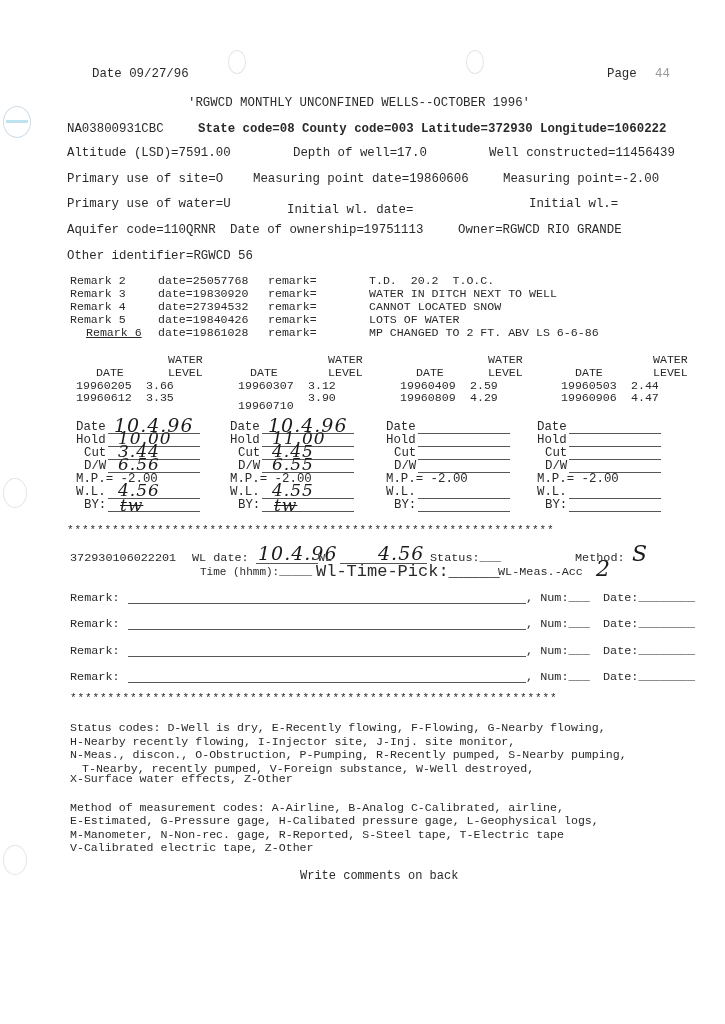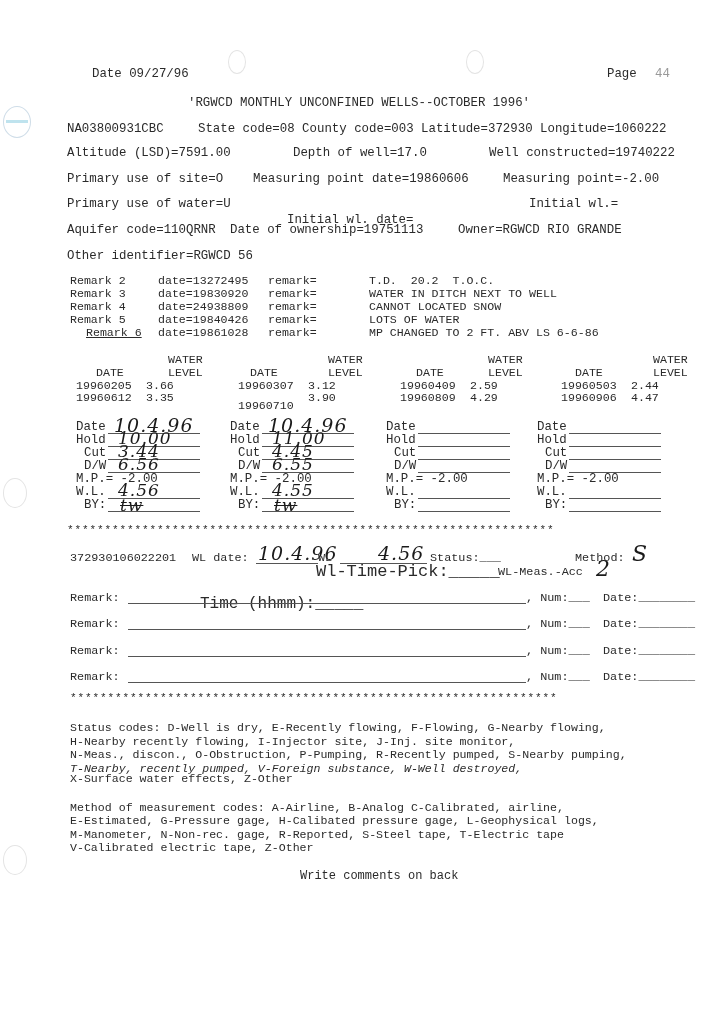--- a/index.html
+++ b/index.html
@@ -29,56 +29,56 @@
 <div style="position:absolute;left:6px;top:120px;width:22px;height:3px;background:#bfe3ee;"></div>
 <div class="hole" style="left:3px;top:478px;width:22px;height:28px;"></div>
 <div class="hole" style="left:3px;top:845px;width:22px;height:28px;"></div>
 
 <div class="t" style="left:92px;top:67px;">Date 09/27/96</div>
 <div class="t" style="left:607px;top:67px;">Page</div>
 <div class="t" style="left:655px;top:67px;color:#999;">44</div>
 <div class="t" style="left:188px;top:96px;">'RGWCD MONTHLY UNCONFINED WELLS--OCTOBER 1996'</div>
 
 <div class="t" style="left:67px;top:122px;">NA03800931CBC</div>
-<div class="t" style="left:198px;top:122px;">State code=08 County code=003 Latitude=372930 Longitude=1060222</div>
+<div class="t" style="left:198px;top:122px;font-weight:bold;">State code=08 County code=003 Latitude=372930 Longitude=1060222</div>
 
 <div class="t" style="left:67px;top:146px;">Altitude (LSD)=7591.00</div>
 <div class="t" style="left:293px;top:146px;">Depth of well=17.0</div>
-<div class="t" style="left:489px;top:146px;">Well constructed=19740222</div>
+<div class="t" style="left:489px;top:146px;">Well constructed=11456439</div>
 
 <div class="t" style="left:67px;top:172px;">Primary use of site=O</div>
 <div class="t" style="left:253px;top:172px;text-align:right;">Measuring point date=19860606</div>
 <div class="t" style="left:503px;top:172px;">Measuring point=-2.00</div>
 
 <div class="t" style="left:67px;top:197px;">Primary use of water=U</div>
-<div class="t" style="left:287px;top:213px;">Initial wl. date=</div>
+<div class="t" style="left:287px;top:203px;">Initial wl. date=</div>
 <div class="t" style="left:529px;top:197px;">Initial wl.=</div>
 
 <div class="t" style="left:67px;top:223px;">Aquifer code=110QRNR</div>
 <div class="t" style="left:230px;top:223px;">Date of ownership=19751113</div>
 <div class="t" style="left:458px;top:223px;">Owner=RGWCD RIO GRANDE</div>
 
 <div class="t" style="left:67px;top:249px;">Other identifier=RGWCD 56</div>
 
 <div>
   <div class="rem-row" style="top:275px;">
     <span class="t sm" style="left:0;">Remark 2</span>
-    <span class="t sm" style="left:88px;">date=13272495</span>
+    <span class="t sm" style="left:88px;">date=25057768</span>
     <span class="t sm" style="left:198px;">remark=</span>
     <span class="t sm" style="left:299px;">T.D.  20.2  T.O.C.</span>
   </div>
   <div class="rem-row" style="top:288px;">
     <span class="t sm" style="left:0;">Remark 3</span>
     <span class="t sm" style="left:88px;">date=19830920</span>
     <span class="t sm" style="left:198px;">remark=</span>
     <span class="t sm" style="left:299px;">WATER IN DITCH NEXT TO WELL</span>
   </div>
   <div class="rem-row" style="top:301px;">
     <span class="t sm" style="left:0;">Remark 4</span>
-    <span class="t sm" style="left:88px;">date=24938809</span>
+    <span class="t sm" style="left:88px;">date=27394532</span>
     <span class="t sm" style="left:198px;">remark=</span>
     <span class="t sm" style="left:299px;">CANNOT LOCATED SNOW</span>
   </div>
   <div class="rem-row" style="top:314px;">
     <span class="t sm" style="left:0;">Remark 5</span>
     <span class="t sm" style="left:88px;">date=19840426</span>
     <span class="t sm" style="left:198px;">remark=</span>
     <span class="t sm" style="left:299px;">LOTS OF WATER</span>
   </div>
   <div class="rem-row" style="top:327px;">
@@ -221,21 +221,21 @@
 <div class="t" style="left:192px;top:551px;font-size:11.8px;">WL date:</div>
 <div class="line" style="left:256px;top:563px;width:62px;"></div>
 <div class="hw" style="left:258px;top:544px;">10.4.96</div>
 <div class="t" style="left:318px;top:551px;font-size:11.8px;">WL</div>
 <div class="line" style="left:340px;top:563px;width:87px;"></div>
 <div class="hw" style="left:378px;top:544px;">4.56</div>
 <div class="t" style="left:430px;top:551px;font-size:11.8px;">Status:___</div>
 <div class="t" style="left:575px;top:551px;font-size:11.8px;">Method:</div>
 <div class="hw" style="left:632px;top:544px;font-size:22px;">S</div>
 
-<div class="t" style="left:200px;top:565px;font-size:16px;margin-top:32px;">Time (hhmm):_____</div>
+<div class="t" style="left:200px;top:565px;font-size:11px;">Time (hhmm):_____</div>
 <div class="t" style="left:316px;top:565px;font-size:17px;">Wl-Time-Pick:_____</div>
 <div class="t" style="left:498px;top:565px;font-size:11.8px;">WL-Meas.-Acc</div>
 <div class="hw" style="left:596px;top:559px;font-size:22px;">2</div>
 
 <div id="remark-fields">
     <div style="position: absolute; left: 70px; width: 650px; height: 16px; top: 591px;">
     <span class="t" style="left:0;top:0;font-size:11.8px;">Remark:</span>
     <div class="line" style="left:58px;top:12px;width:398px;"></div>
     <span class="t" style="left:456px;top:0;font-size:11.8px;">, Num:___</span>
     <span class="t" style="left:533px;top:0;font-size:11.8px;">Date:________</span>
@@ -259,21 +259,21 @@
     <span class="t" style="left:533px;top:0;font-size:11.8px;">Date:________</span>
   </div>
   </div>
 
 <div class="t" style="left:70px;top:691px;letter-spacing:0.9px;font-size:11px;">*****************************************************************</div>
 
 <div>
   <div class="t sm" style="left:70px;top:722px;">Status codes: D-Well is dry, E-Recently flowing, F-Flowing, G-Nearby flowing,</div>
   <div class="t sm" style="left:70px;top:736px;">H-Nearby recently flowing, I-Injector site, J-Inj. site monitor,</div>
   <div class="t sm" style="left:70px;top:749px;">N-Meas., discon., O-Obstruction, P-Pumping, R-Recently pumped, S-Nearby pumping,</div>
-  <div class="t sm" style="left:70px;top:763px;font-style:italic;">T-Nearby, recently pumped, V-Foreign substance, W-Well destroyed,</div>
+  <div class="t sm" style="left:82px;top:763px;">T-Nearby, recently pumped, V-Foreign substance, W-Well destroyed,</div>
   <div class="t sm" style="left:70px;top:773px;">X-Surface water effects, Z-Other</div>
 </div>
 
 <div>
   <div class="t sm" style="left:70px;top:802px;">Method of measurement codes: A-Airline, B-Analog C-Calibrated, airline,</div>
   <div class="t sm" style="left:70px;top:815px;">E-Estimated, G-Pressure gage, H-Calibated pressure gage, L-Geophysical logs,</div>
   <div class="t sm" style="left:70px;top:829px;">M-Manometer, N-Non-rec. gage, R-Reported, S-Steel tape, T-Electric tape</div>
   <div class="t sm" style="left:70px;top:842px;">V-Calibrated electric tape, Z-Other</div>
 </div>
 

